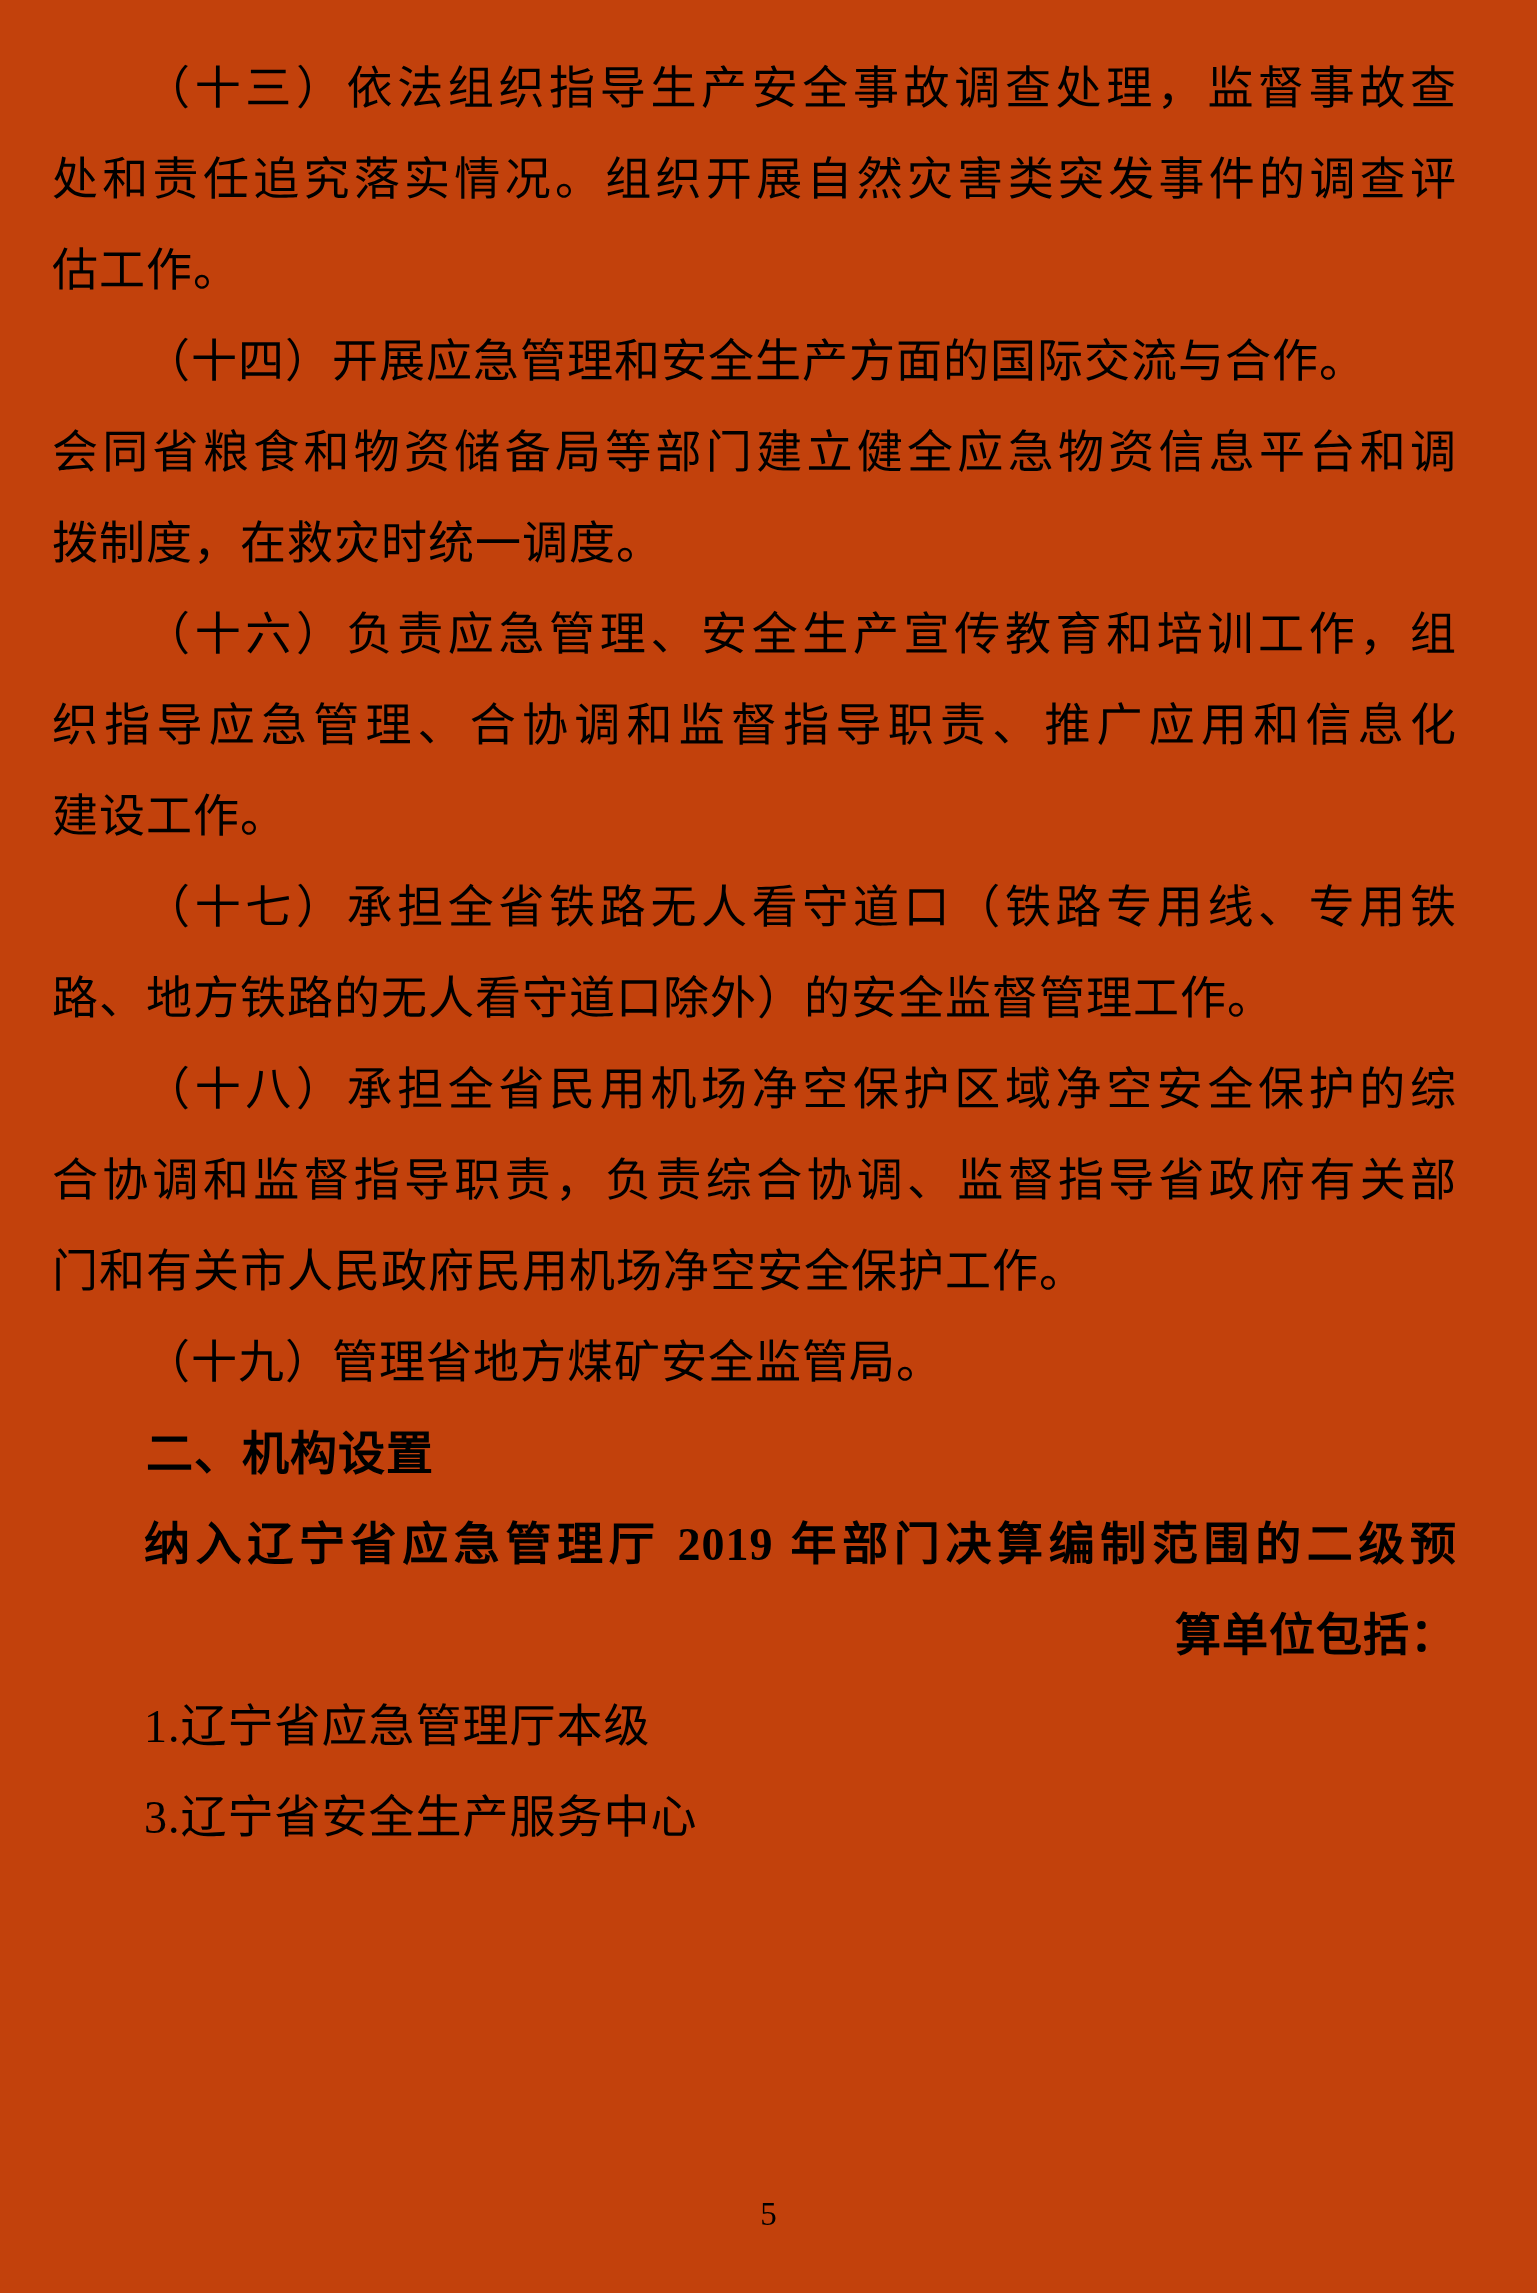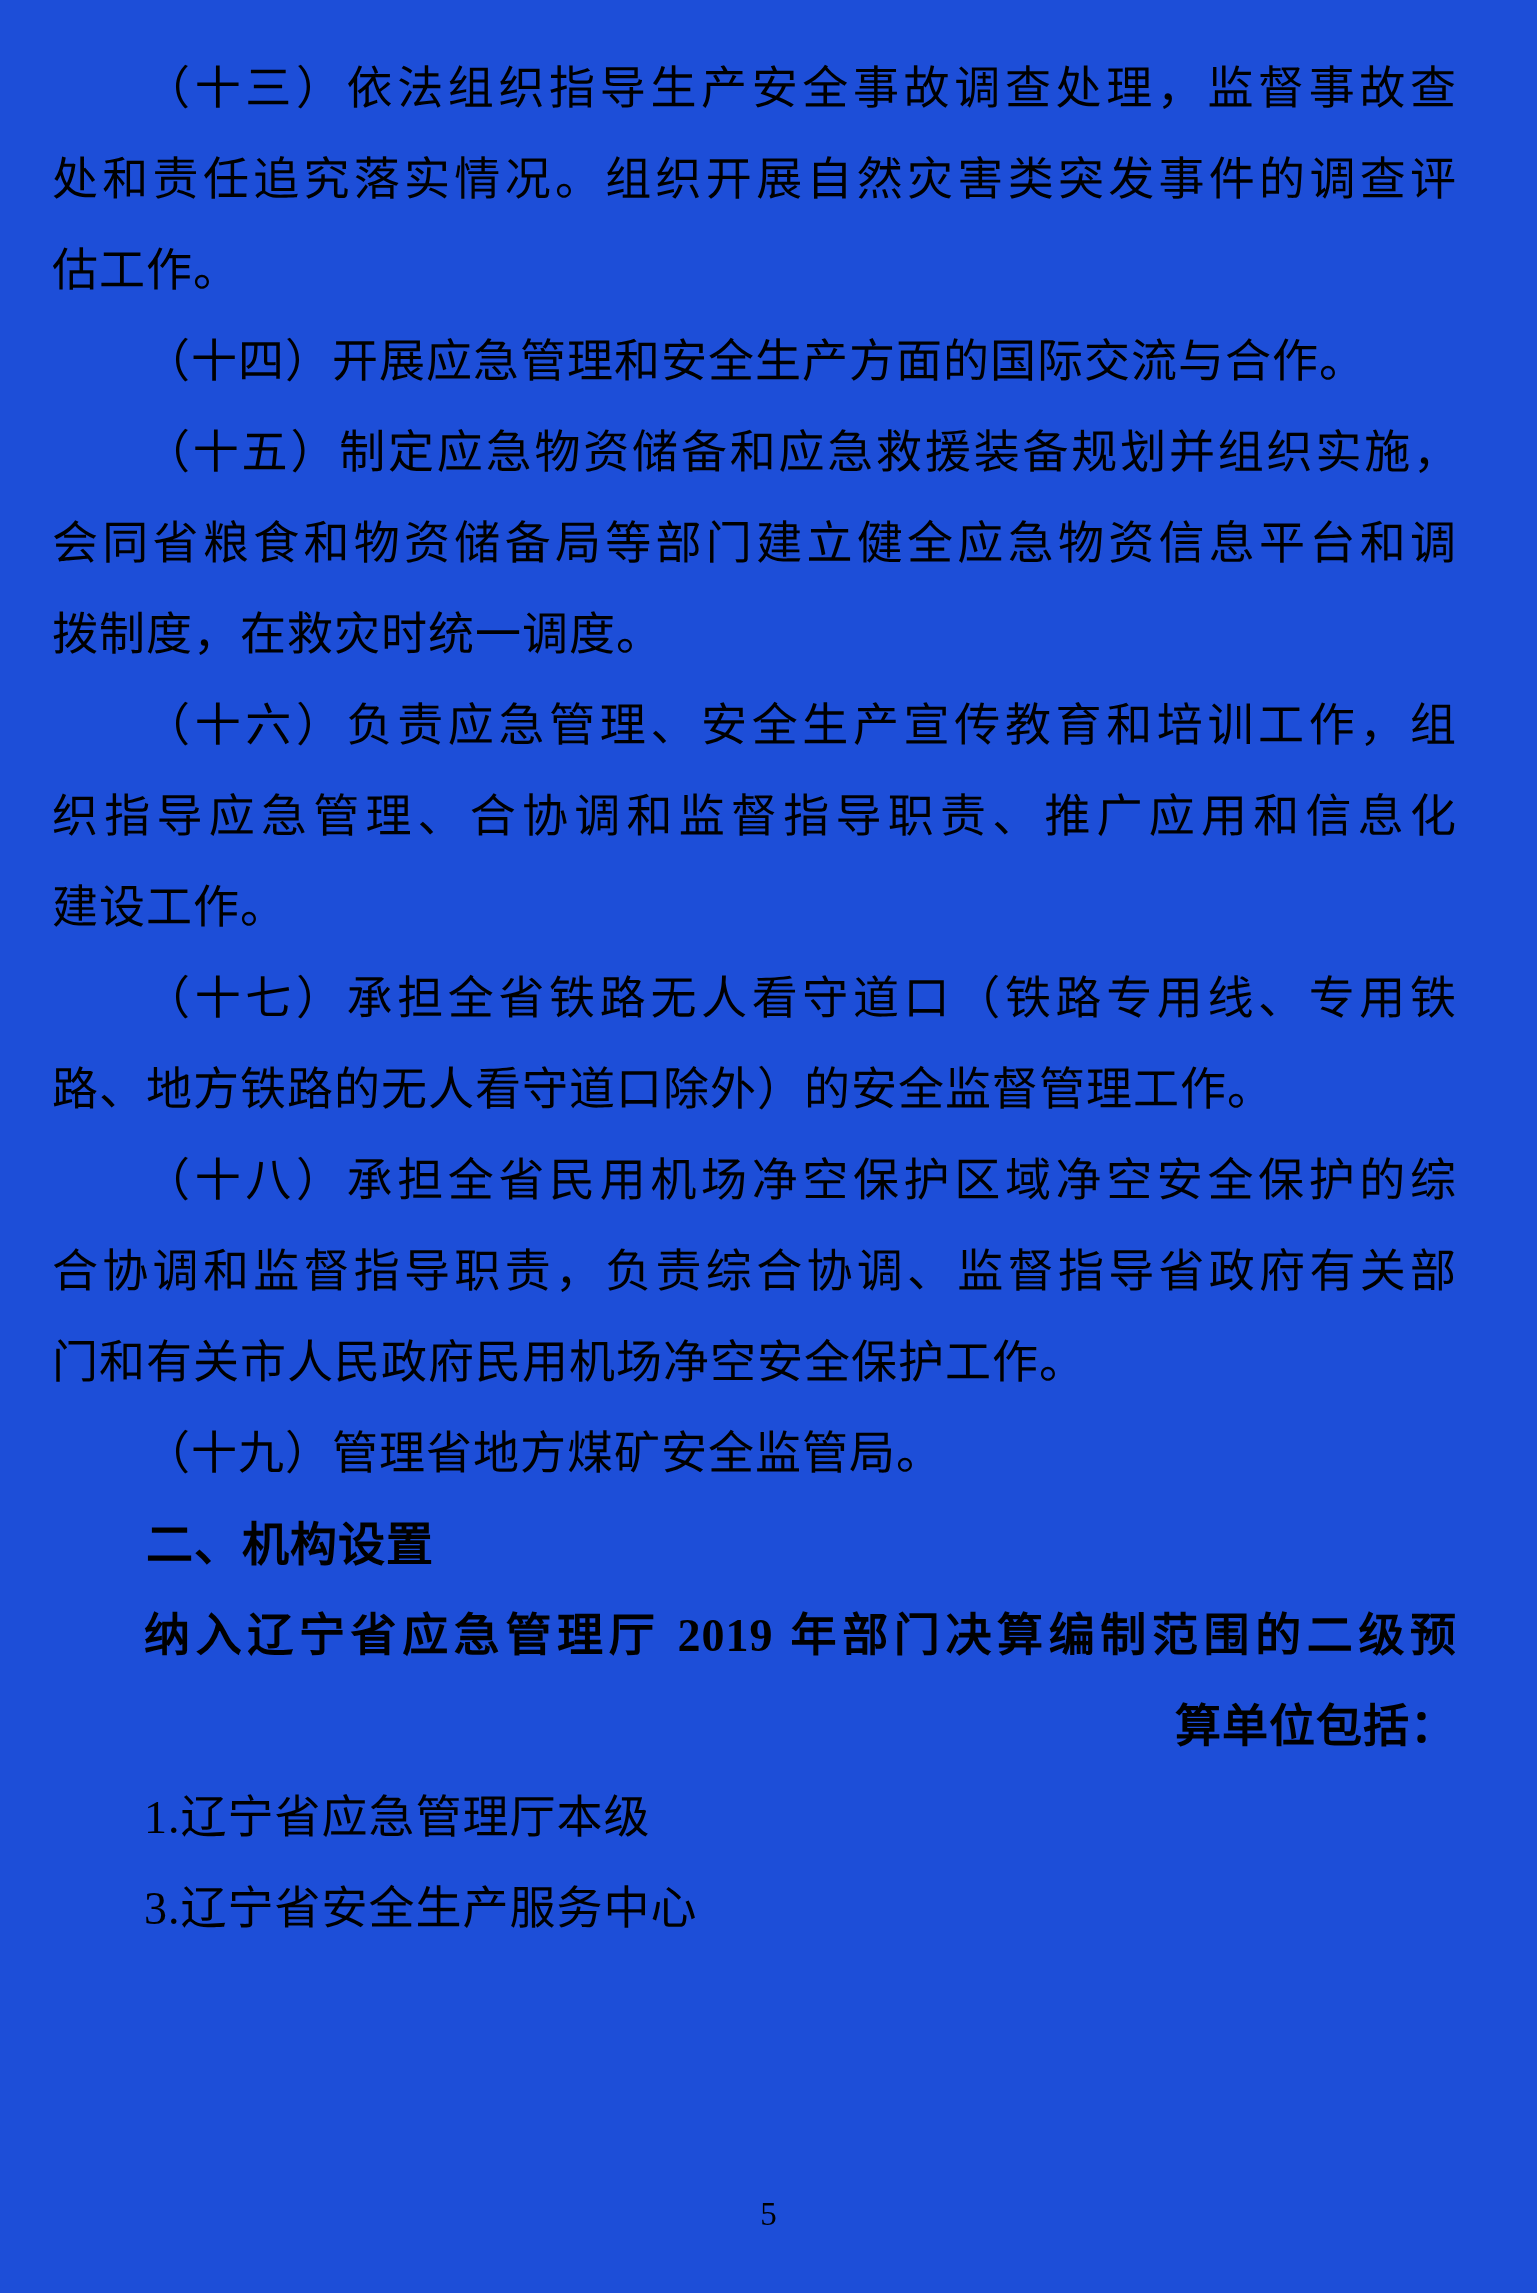--- a/index.html
+++ b/index.html
@@ -4,21 +4,21 @@
 <style>
   html, body {
     margin: 0;
     padding: 0;
     background: #ffffff;
   }
   .page {
     position: relative;
     width: 1537px;
     height: 2293px;
-    background: #1d4ed8;
+    background: #c2410c;
     color: #000000;
     font-family: "Liberation Serif", "DejaVu Serif", serif;
     overflow: hidden;
   }
   .content {
     position: absolute;
     top: 43px;
     left: 52px;
     width: 1405px;
   }
@@ -60,21 +60,20 @@
 </style>
 </head>
 <body>
 
 <div class="page">
   <div class="content">
     <div class="line indent stretch">（十三）依法组织指导生产安全事故调查处理，监督事故查</div>
     <div class="line stretch">处和责任追究落实情况。组织开展自然灾害类突发事件的调查评</div>
     <div class="line">估工作。</div>
     <div class="line indent">（十四）开展应急管理和安全生产方面的国际交流与合作。</div>
-    <div class="line indent stretch squeeze">（十五）制定应急物资储备和应急救援装备规划并组织实施，</div>
     <div class="line stretch">会同省粮食和物资储备局等部门建立健全应急物资信息平台和调</div>
     <div class="line">拨制度，在救灾时统一调度。</div>
     <div class="line indent stretch">（十六）负责应急管理、安全生产宣传教育和培训工作，组</div>
     <div class="line stretch">织指导应急管理、合协调和监督指导职责、推广应用和信息化</div>
     <div class="line">建设工作。</div>
     <div class="line indent stretch">（十七）承担全省铁路无人看守道口（铁路专用线、专用铁</div>
     <div class="line">路、地方铁路的无人看守道口除外）的安全监督管理工作。</div>
     <div class="line indent stretch">（十八）承担全省民用机场净空保护区域净空安全保护的综</div>
     <div class="line stretch">合协调和监督指导职责，负责综合协调、监督指导省政府有关部</div>
     <div class="line">门和有关市人民政府民用机场净空安全保护工作。</div>

